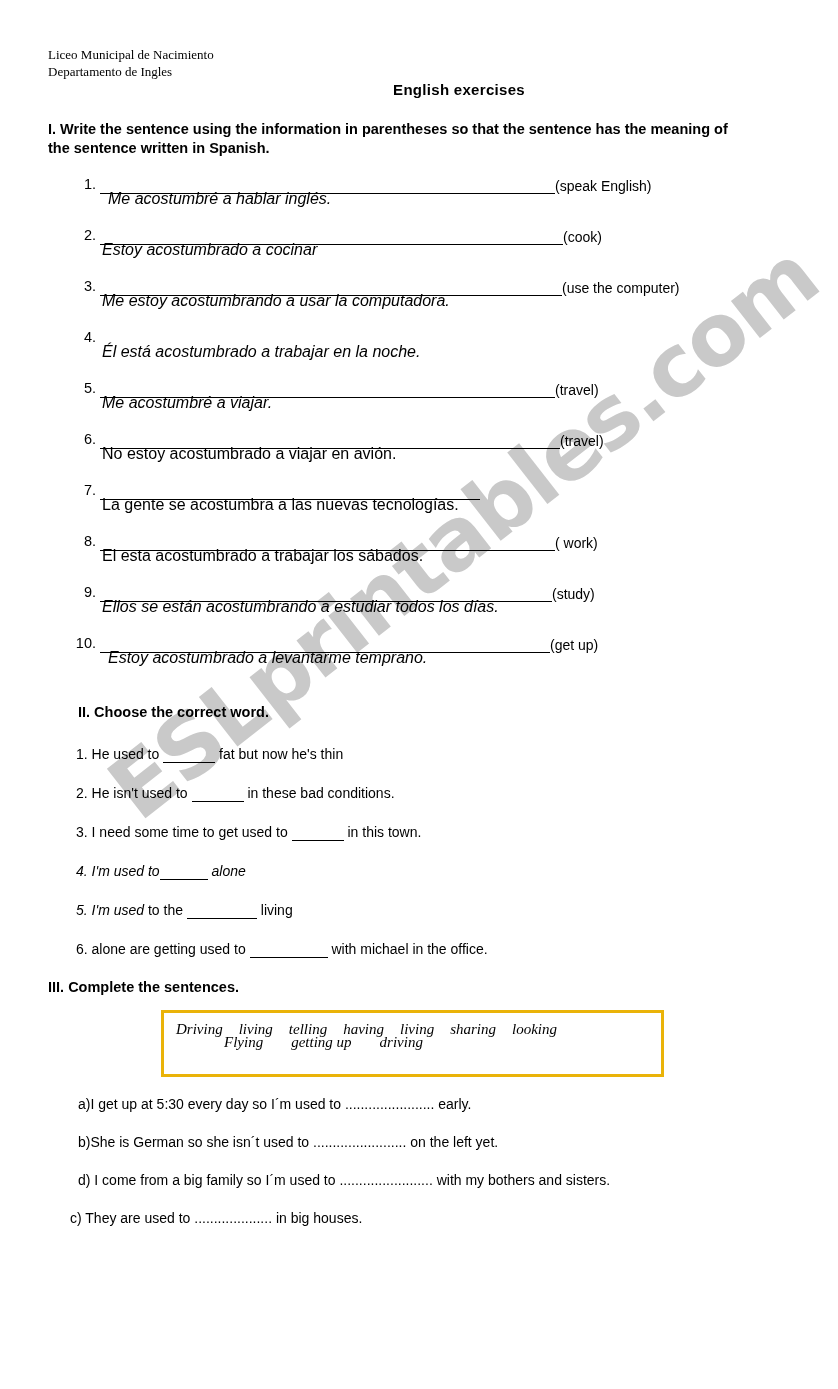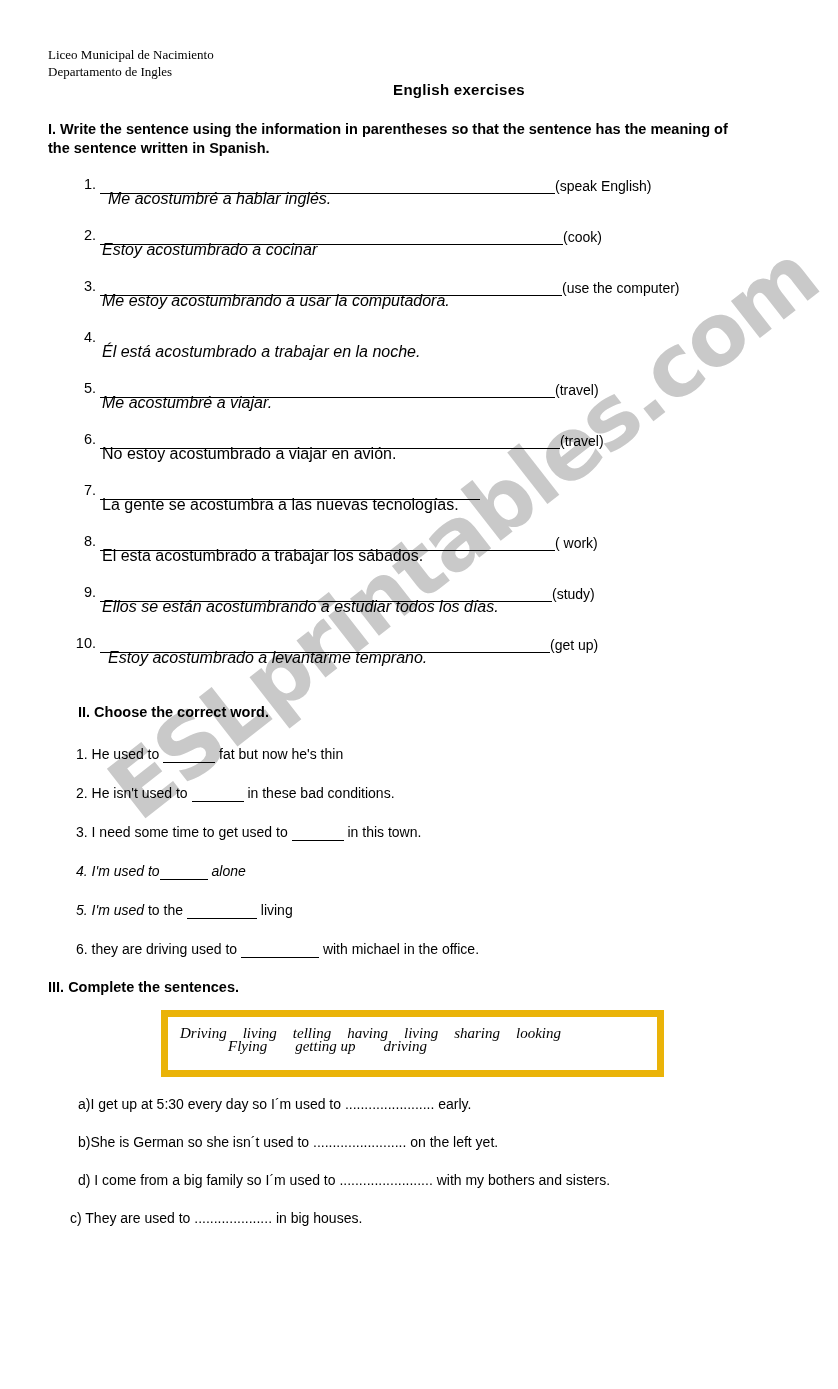--- a/index.html
+++ b/index.html
@@ -152,21 +152,21 @@
   }
   .it-seg { font-style: italic; }
 
   
   #word-box {
     position: absolute;
     left: 161px;
     top: 1010px;
     width: 503px;
     height: 67px;
-    border: 7px solid #eab308;
+    border: 3px solid #eab308;
     box-sizing: border-box;
     font-family: "Liberation Serif", serif;
     font-style: italic;
     font-size: 15px;
   }
   #word-row-1 {
     position: absolute;
     left: 12px;
     top: 8px;
     white-space: nowrap;
@@ -273,21 +273,21 @@
       </div>
 
     <div class="section-heading" id="sec2-heading">II. Choose the correct word.</div>
 
     <div id="sec2-list">
         <div class="q2"><span>1.</span><span> He used to  </span><span class="blank" style="width: 52px;"></span><span>  fat but now he's thin</span></div>
         <div class="q2"><span>2.</span><span> He isn't used to </span><span class="blank" style="width: 52px;"></span><span> in these bad conditions.</span></div>
         <div class="q2"><span>3.</span><span> I need some time to get used to </span><span class="blank" style="width: 52px;"></span><span> in this town.</span></div>
         <div class="q2 it"><span>4.</span><span> I'm used to</span><span class="blank" style="width: 48px;"></span><span> alone</span></div>
         <div class="q2"><span class="it-seg">5.</span><span class="it-seg"> I'm used</span><span> to the </span><span class="blank" style="width: 70px;"></span><span> living</span></div>
-        <div class="q2"><span>6.</span><span> they are driving used to </span><span class="blank" style="width: 78px;"></span><span> with michael in the office.</span></div>
+        <div class="q2"><span>6.</span><span> alone are getting used to </span><span class="blank" style="width: 78px;"></span><span> with michael in the office.</span></div>
       </div>
 
     <div class="section-heading" id="sec3-heading">III. Complete the sentences.</div>
 
     <div id="word-box">
       <div id="word-row-1"><span class="word-chip">Driving</span><span class="word-chip">living</span><span class="word-chip">telling</span><span class="word-chip">having</span><span class="word-chip">living</span><span class="word-chip">sharing</span><span class="word-chip">looking</span></div>
       <div id="word-row-2"><span class="word-chip">Flying</span><span class="word-chip">getting up</span><span class="word-chip">driving</span></div>
     </div>
 
     <div id="sec3-list">

